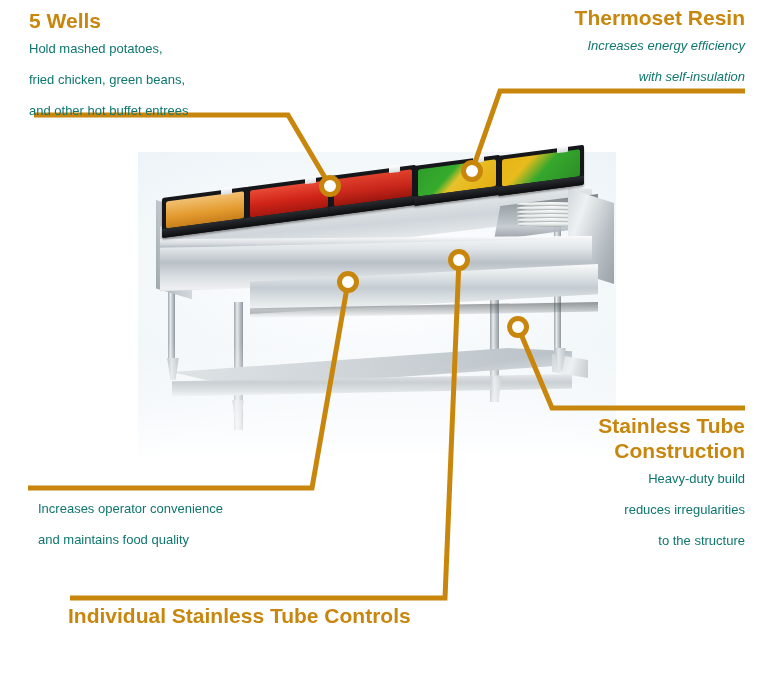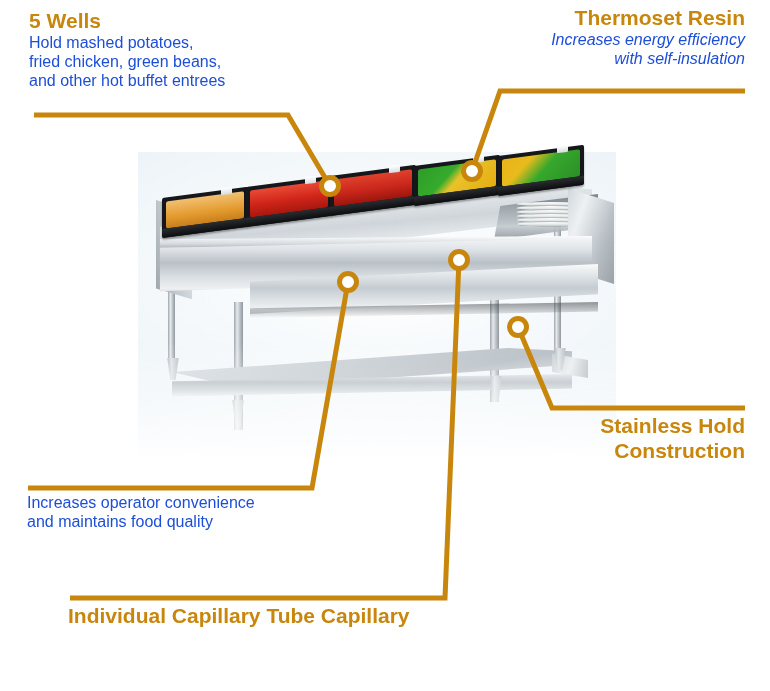--- a/index.html
+++ b/index.html
@@ -175,23 +175,23 @@
   .callout-text { position: absolute; }
   .c-title {
     color: #c8860d;
     font-weight: bold;
     font-size: 21px;
     line-height: 25px;
     white-space: nowrap;
   }
   .c-title.wrap { white-space: normal; }
   .c-body {
-    color: #1d4ed8;
-    font-size: 16px;
-    line-height: 19px;
+    color: #0f766e;
+    font-size: 13px;
+    line-height: 31px;
   }
   .align-right { text-align: right; }
   .align-left  { text-align: left; }
 
   svg#lines { position:absolute; left:0; top:0; width:770px; height:691px; pointer-events:none; }
 </style>
 </head>
 <body>
 
 <div id="page">
@@ -300,26 +300,29 @@
 and other hot buffet entrees</div>
   </div>
 
   <div class="callout-text align-right" style="left:425px; top:5px; width:320px;">
     <div class="c-title">Thermoset Resin</div>
     <div class="c-body" style="white-space:pre-line;font-style:italic;">Increases energy efficiency
 with self-insulation</div>
   </div>
 
   <div class="callout-text align-left" style="left:27px; top:493px; width:340px;">
-    <div class="c-body" style="white-space:pre-line;">Increases operator convenience
+    <div class="c-body" style="white-space:pre-line;margin-left:11px;">Increases operator convenience
 and maintains food quality</div>
   </div>
 
   <div class="callout-text align-left" style="left:68px; top:603px; width:400px;">
-    <div class="c-title">Individual Capillary Tube Capillary</div>
+    <div class="c-title">Individual Stainless Tube Controls</div>
   </div>
 
   <div class="callout-text align-right" style="left:545px; top:413px; width:200px;">
-    <div class="c-title wrap" style="white-space:pre-line;">Stainless Hold
+    <div class="c-title wrap" style="white-space:pre-line;">Stainless Tube
 Construction</div>
+    <div class="c-body" style="white-space:pre-line;">Heavy-duty build
+reduces irregularities
+to the structure</div>
   </div>
 
 </div>
 
 </body></html>

